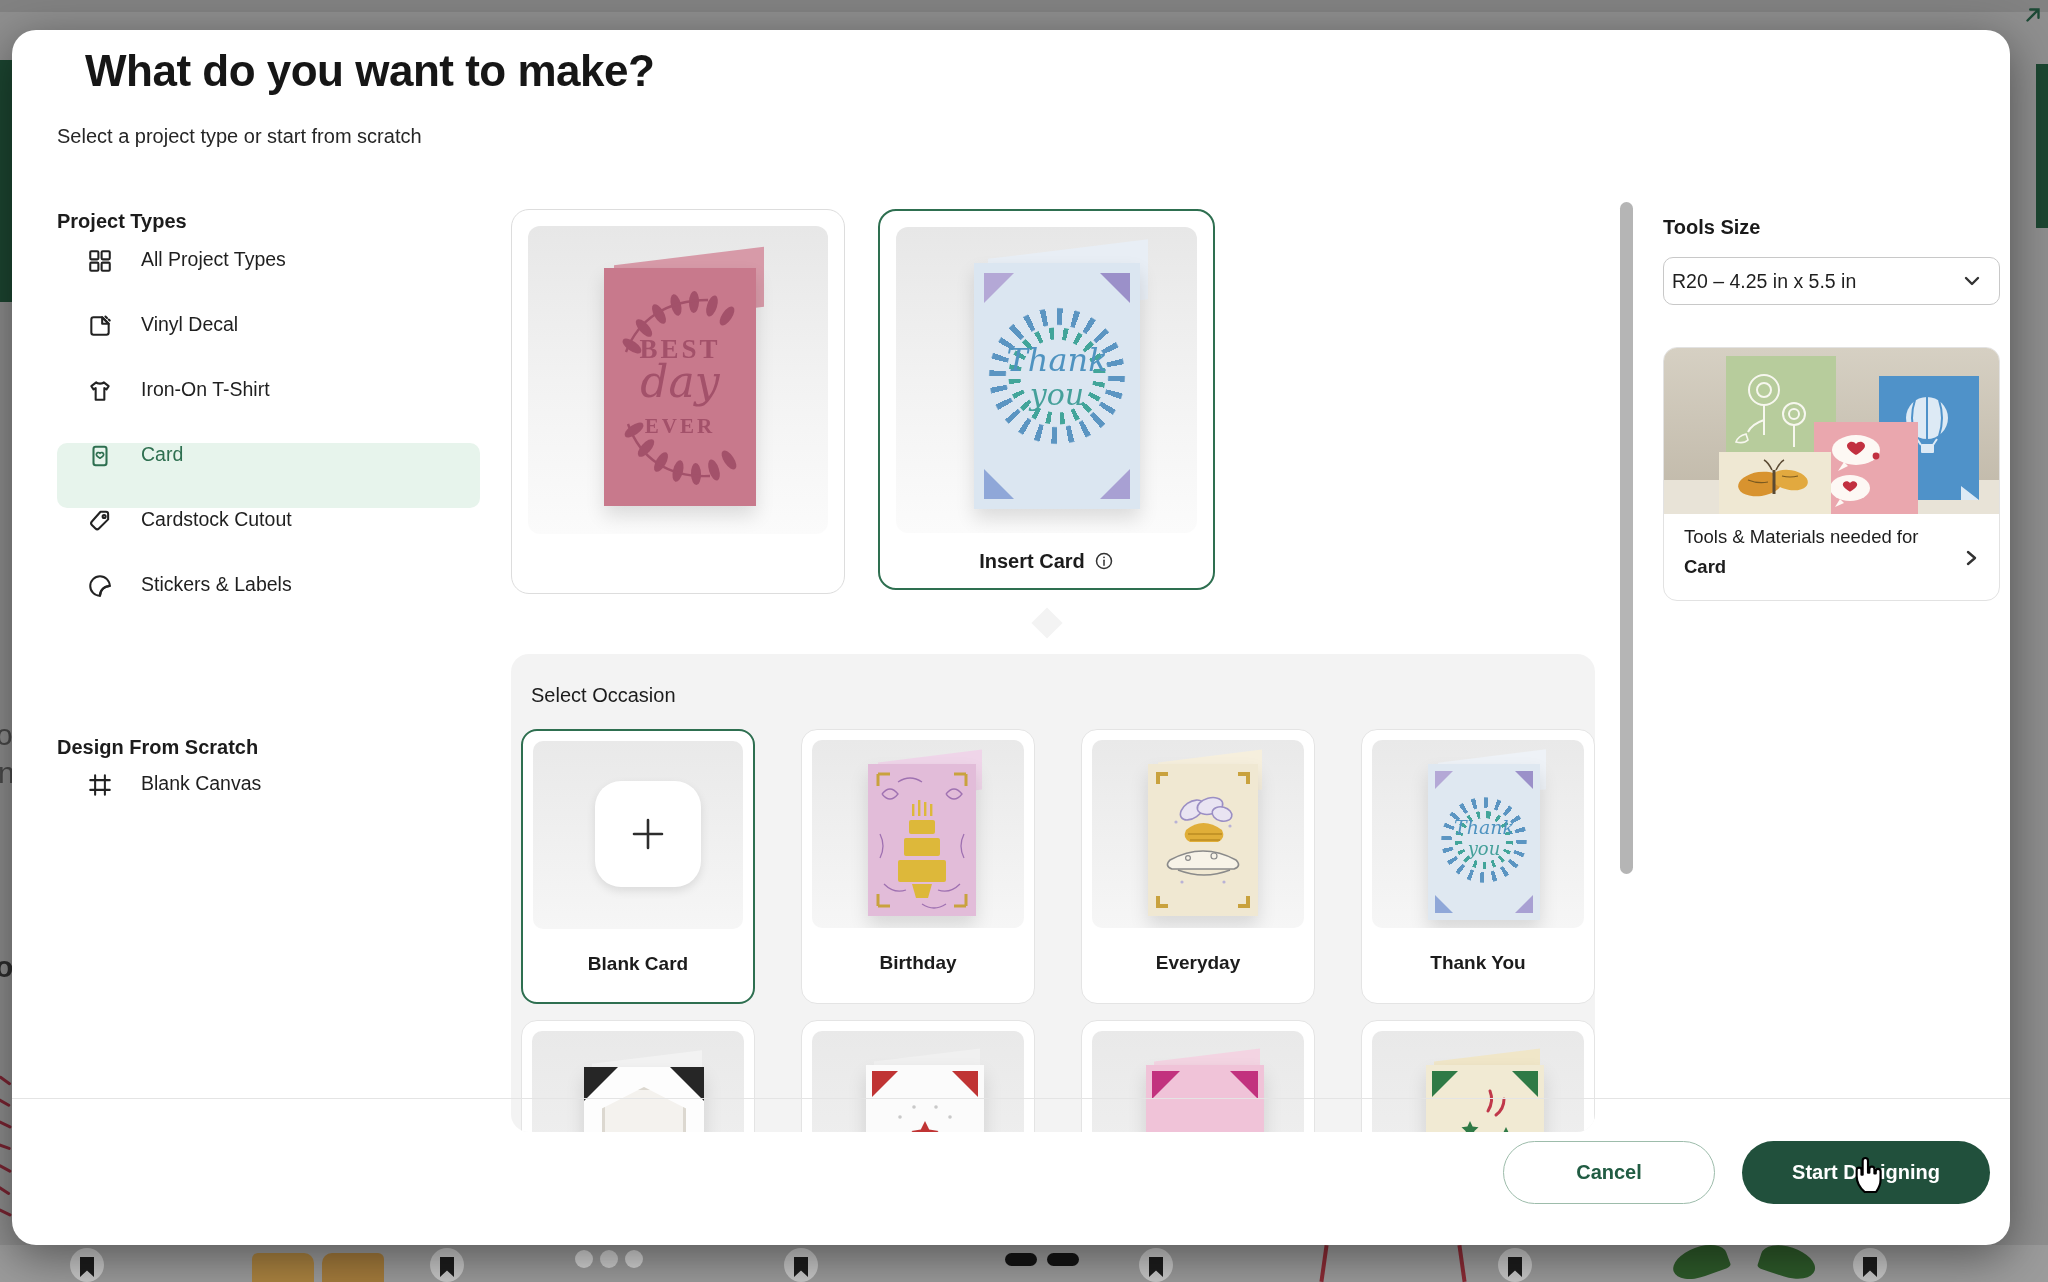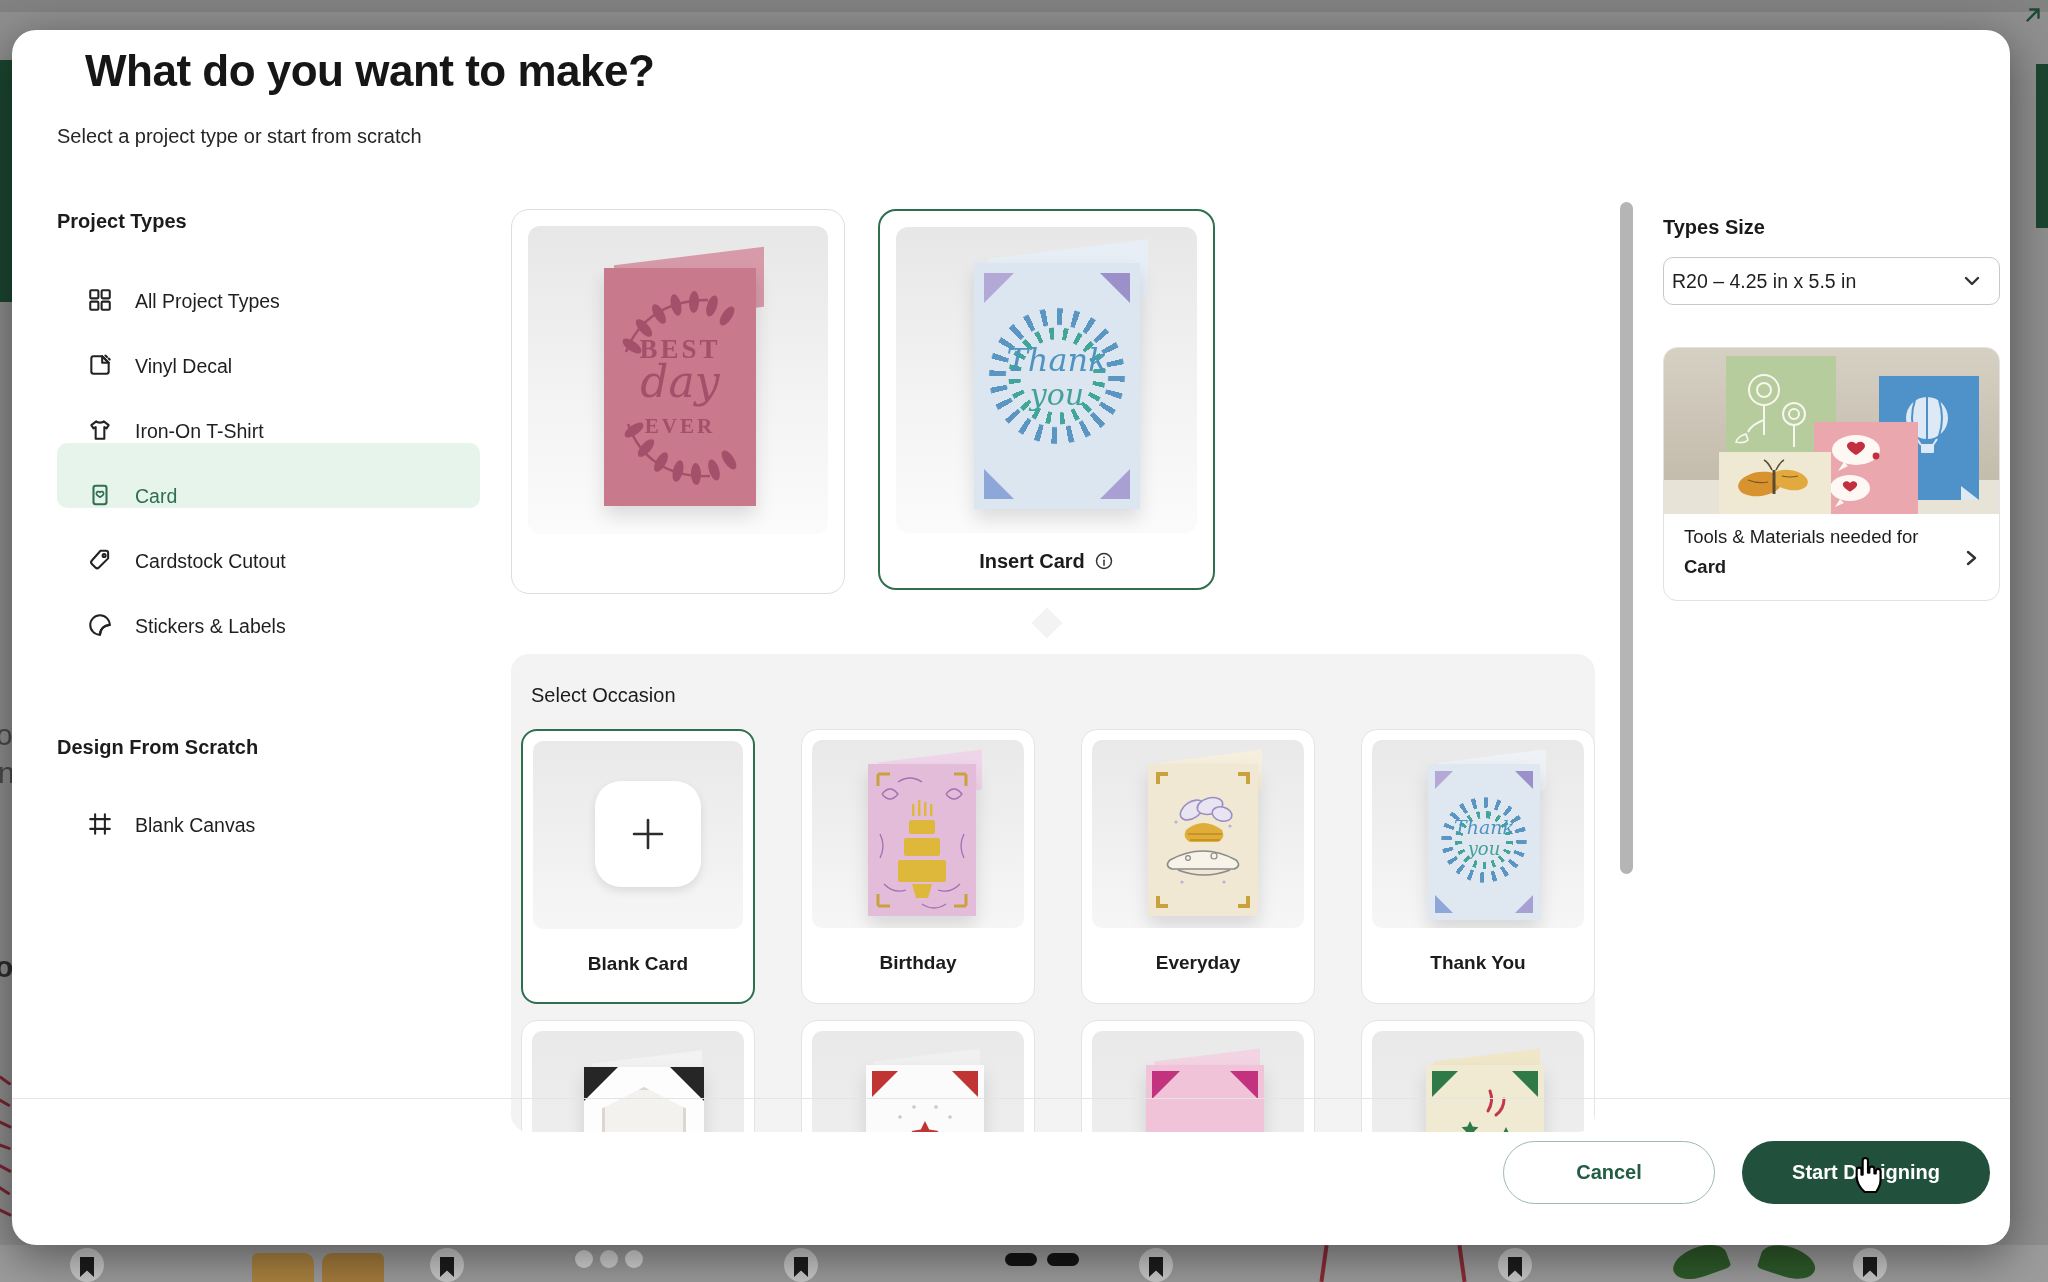--- a/index.html
+++ b/index.html
@@ -14,21 +14,21 @@
   .bottom-strip{left:0;top:1245px;width:2048px;height:37px;background:#9c9c9c;}
   .bm-circle{width:34px;height:34px;border-radius:50%;background:#c9c9c9;position:absolute;top:3px;}
   .bookmark{position:absolute;top:9px;left:10px;width:14px;height:20px;background:#1d1d1d;
     clip-path:polygon(0 0,100% 0,100% 100%,50% 68%,0 100%);}
   
   #modal{left:12px;top:30px;width:1998px;height:1215px;background:#fff;border-radius:24px;
     box-shadow:0 12px 48px rgba(0,0,0,.45);}
   .title{font-size:44px;font-weight:700;letter-spacing:-.5px;color:#161616;}
   .subtitle{font-size:20px;color:#262626;}
   .side-head{font-size:20px;font-weight:700;color:#1c1c1c;}
-  .side-item{display:flex;align-items:flex-end;gap:22px;height:65px;padding-left:30px;
+  .side-item{display:flex;align-items:flex-start;gap:28px;height:65px;padding-left:30px;
     font-size:19.5px;color:#1f1f1f;border-radius:10px;cursor:pointer;}
   .side-item .ic{width:26px;height:26px;flex:0 0 26px;color:#222;}
   .side-item.sel{background:var(--selected-bg);color:var(--accent);}
   .side-item.sel .ic{color:var(--accent);}
   .ic svg{width:100%;height:100%;display:block;}
   
   .type-tile{background:#fff;border:1.5px solid #ddd;border-radius:18px;}
   .type-tile.sel{border:2px solid var(--accent);}
   .tile-img{position:absolute;left:16px;top:16px;right:16px;height:308px;border-radius:12px;
     background:linear-gradient(180deg,#e7e7e7 0%,#f3f3f3 55%,#fbfbfb 100%);overflow:hidden;}
@@ -414,21 +414,21 @@
                 <path d="M44 56 l2.6 5.4 5.9.8 -4.3 4.1 1 5.9 -5.2 -2.8 -5.2 2.8 1 -5.9 -4.3 -4.1 5.9 -.8z"></path>
                 <path d="M80 62 l2.6 5.4 5.9.8 -4.3 4.1 1 5.9 -5.2 -2.8 -5.2 2.8 1 -5.9 -4.3 -4.1 5.9 -.8z"></path>
               </g>
               <path d="M62 46 q6 -10 2 -20 M70 50 q8 -6 8 -16" stroke="#c0384a" stroke-width="3" fill="none" stroke-linecap="round"></path>
             </svg>
           </div>
         </div>
       </div>
     </div>
 
-    <div class="abs rp-head" style="left:1651px;top:186px;">Types Size</div>
+    <div class="abs rp-head" style="left:1651px;top:186px;">Tools Size</div>
     <div class="abs dropdown" style="left:1651px;top:227px;width:337px;height:48px;">
       <span style="flex:1;">R20 – 4.25 in x 5.5 in</span>
       <svg width="18" height="18" viewBox="0 0 18 18">
           <path class="chev" d="M3 6 l6 6 6-6"></path>
         </svg>
     </div>
 
     <div class="abs tools-card" style="left:1651px;top:317px;width:337px;height:254px;padding-left:12px;">
       <div class="abs" style="left:0;top:0;right:0;height:166px;background:linear-gradient(180deg,#d6d0c3,#bfb7a7);">
         <div class="abs" style="left:0;bottom:0;width:100%;height:34px;background:#e8e3d7;"></div>

